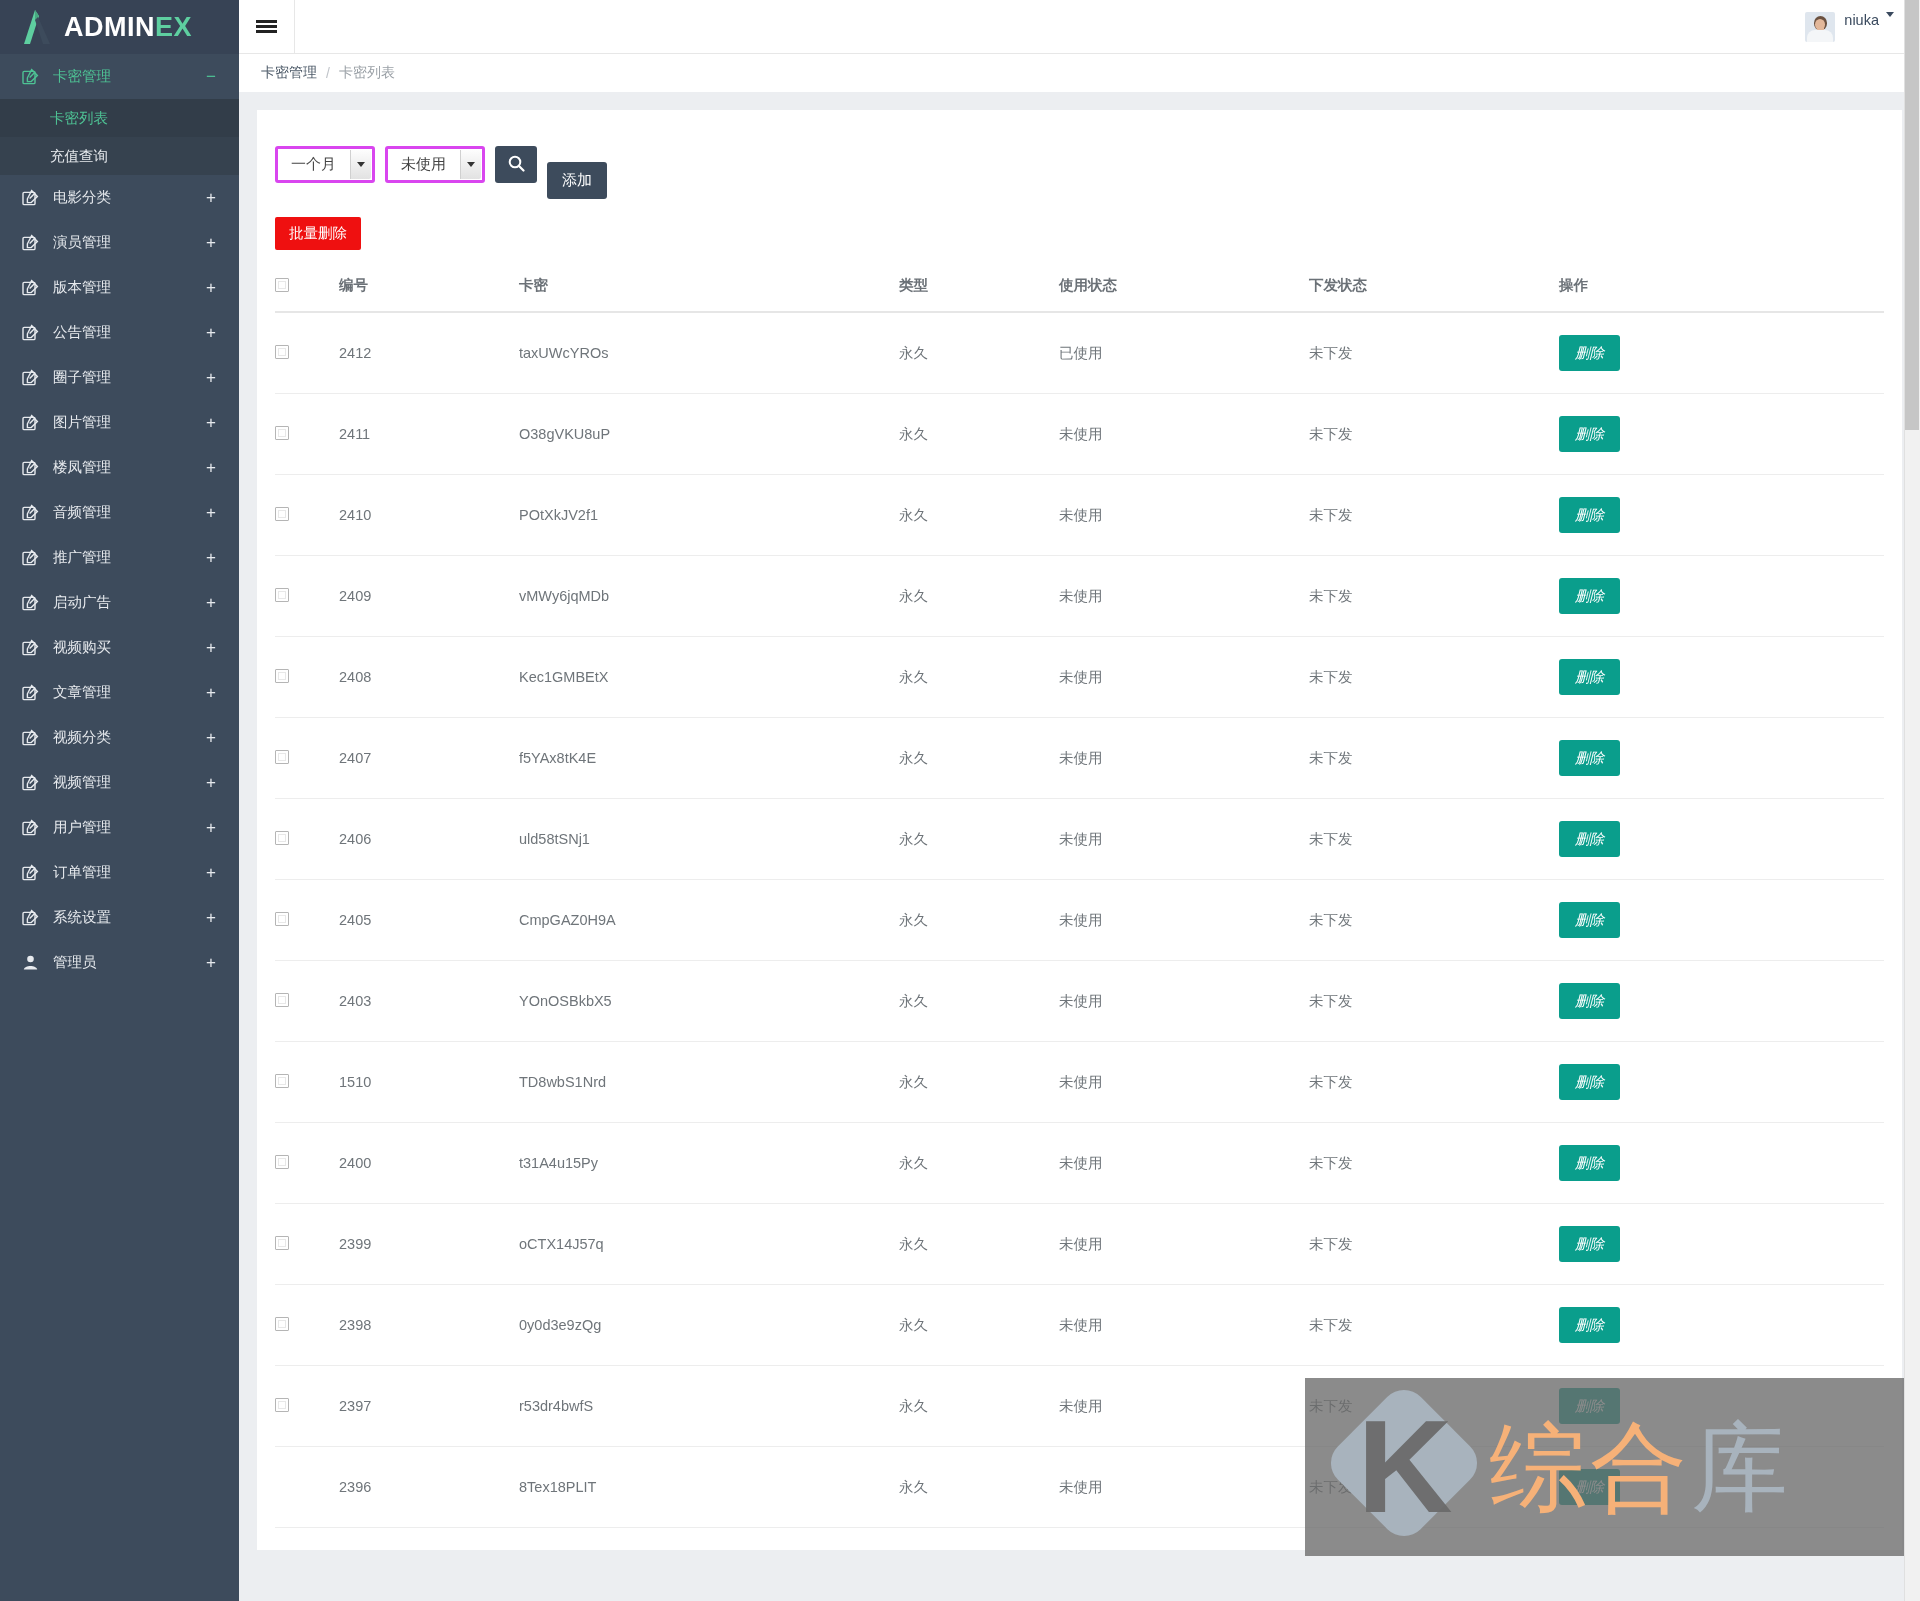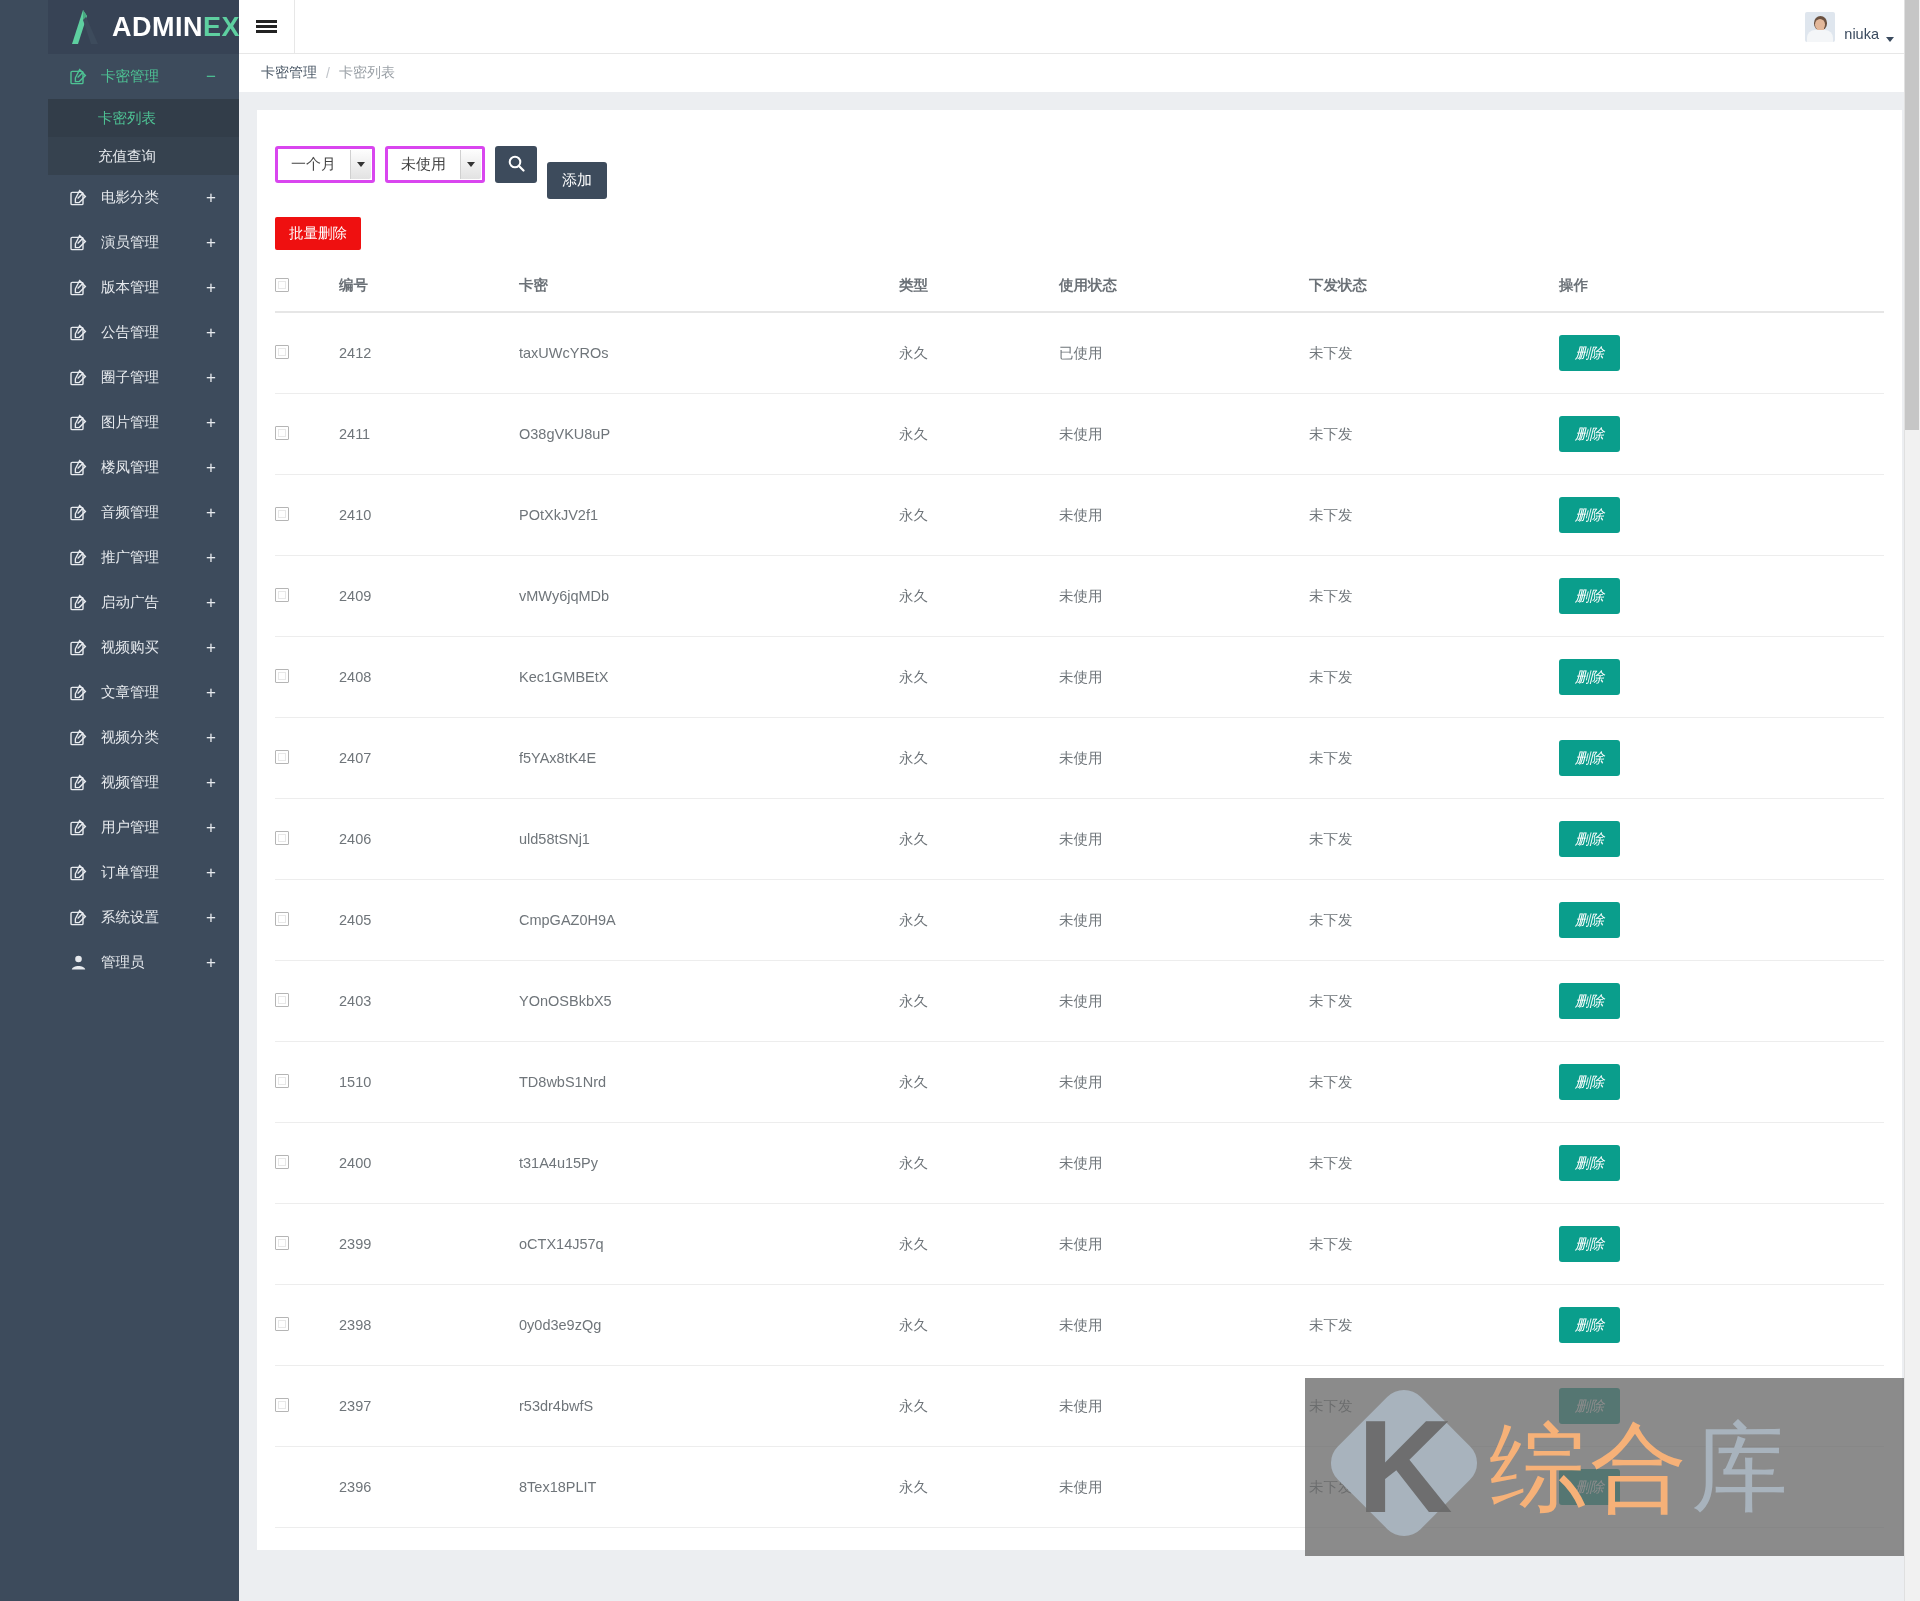--- a/index.html
+++ b/index.html
@@ -14,21 +14,20 @@
     color: #555;
   }
   #app { position: relative; width: 1920px; height: 1601px; display: flex; }
 
   
   .sidebar {
     width: 239px; min-width: 239px; height: 1601px;
     background: #3d4b5c;
     overflow: hidden;
     position: relative;
-    padding-left: 48px;
   }
   .brand {
     height: 54px;
     display: flex; align-items: center;
     padding-left: 22px;
     background: #374355;
   }
   .brand-logo { width: 32px; height: 38px; position: relative; margin-right: 10px; }
   .brand-text { font-size: 27px; font-weight: bold; letter-spacing: .5px; line-height: 1; }
   .brand-admin { color: #ffffff; }
@@ -79,21 +78,21 @@
   }
   .hamburger {
     width: 56px; height: 54px;
     display: flex; align-items: center; justify-content: center;
     cursor: pointer; border-right: 1px solid #e7e7e7;
   }
   .hamburger span {
     display: block; width: 21px; height: 3px; background: #222; margin: 2px 0;
   }
   .user-box {
-    display: flex; align-items: flex-end; padding-right: 26px; cursor: pointer; padding-left: 23px;
+    display: flex; align-items: flex-start; padding-right: 26px; cursor: pointer; padding-left: 23px;
   }
   .avatar {
     width: 30px; height: 30px; border-radius: 2px; margin-right: 9px;
     background: #dfe6ee; position: relative; overflow: hidden;
   }
   .avatar .head {
     position: absolute; width: 13px; height: 14px; border-radius: 50% 50% 45% 45%;
     background: #6b5140; left: 8.5px; top: 4px;
   }
   .avatar .face {

